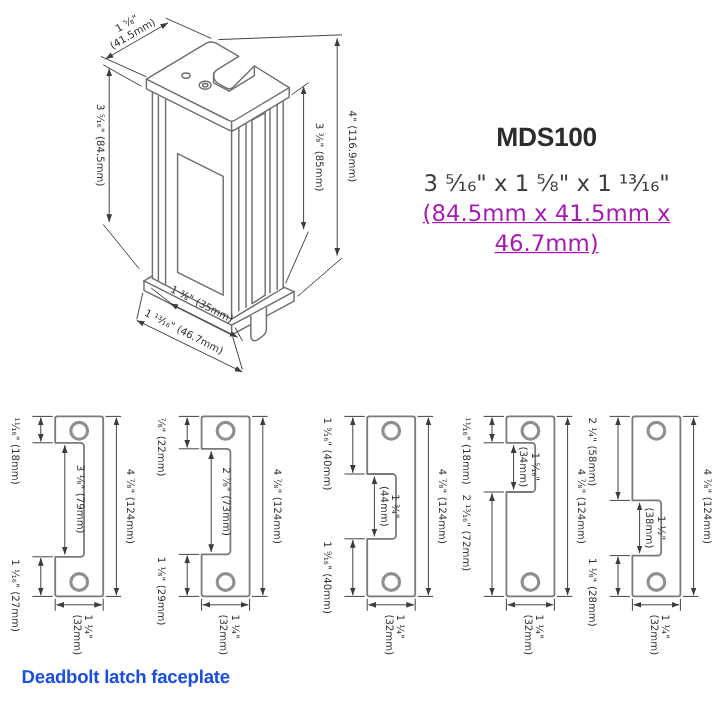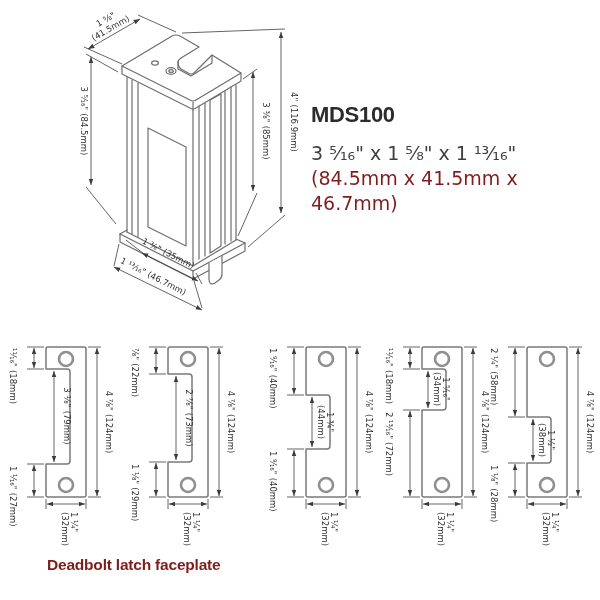--- a/index.html
+++ b/index.html
@@ -5,26 +5,26 @@
   html,body{margin:0;padding:0;background:#ffffff;}
   #page{position:relative;width:600px;height:600px;background:#ffffff;overflow:hidden;
         font-family:"DejaVu Sans",sans-serif;}
   svg{position:absolute;display:block;}
   .obj{stroke:#6e6e6e;stroke-width:1.2;fill:none;stroke-linejoin:round;stroke-linecap:round;}
   .objw{stroke:#6e6e6e;stroke-width:1.2;fill:#ffffff;stroke-linejoin:round;}
   .plate{stroke:#7a7a7a;stroke-width:1.5;fill:#ffffff;stroke-linejoin:round;}
   .hole{stroke:#8f8f8f;stroke-width:2.6;fill:none;}
   .dim{stroke:#3c3c3c;stroke-width:0.8;fill:none;}
   .dl{font:8.5px "DejaVu Sans",sans-serif;fill:#2f2f2f;}
-  .title-block{position:absolute;left:311px;top:101px;color:#2d2b2c;}
+  .title-block{position:absolute;left:311px;top:101px;color:#2d2b2c;text-align:center;}
   .model,.subtitle{font:bold 22px "Liberation Sans",sans-serif;letter-spacing:-0.3px;line-height:27px;}
   .dims-in{font:19px "DejaVu Sans",sans-serif;color:#403e3f;margin-top:13px;line-height:25px;}
-  .dims-mm{font:19px "DejaVu Sans",sans-serif;color:#7f1d1d;line-height:25px;}
+  .dims-mm{font:19px "DejaVu Sans",sans-serif;color:#a21caf;line-height:25px;text-decoration:underline;}
   .caption{position:absolute;top:556px;font:bold 15.5px "Liberation Sans",sans-serif;
-           color:#7f1d1d;letter-spacing:-0.2px;margin-left:29px;}
+           color:#1d4ed8;letter-spacing:-0.2px;}
 </style>
 </head>
 <body>
 
 <div id="page">
 
   <svg style="left:0;top:0" width="310" height="330" viewBox="0 0 310 330">
     <defs>
       <marker id="arr" markerWidth="10" markerHeight="8" refX="8" refY="3" orient="auto-start-reverse">
         <path d="M0,0 L8,3 L0,6 Z" fill="#3c3c3c"></path>

